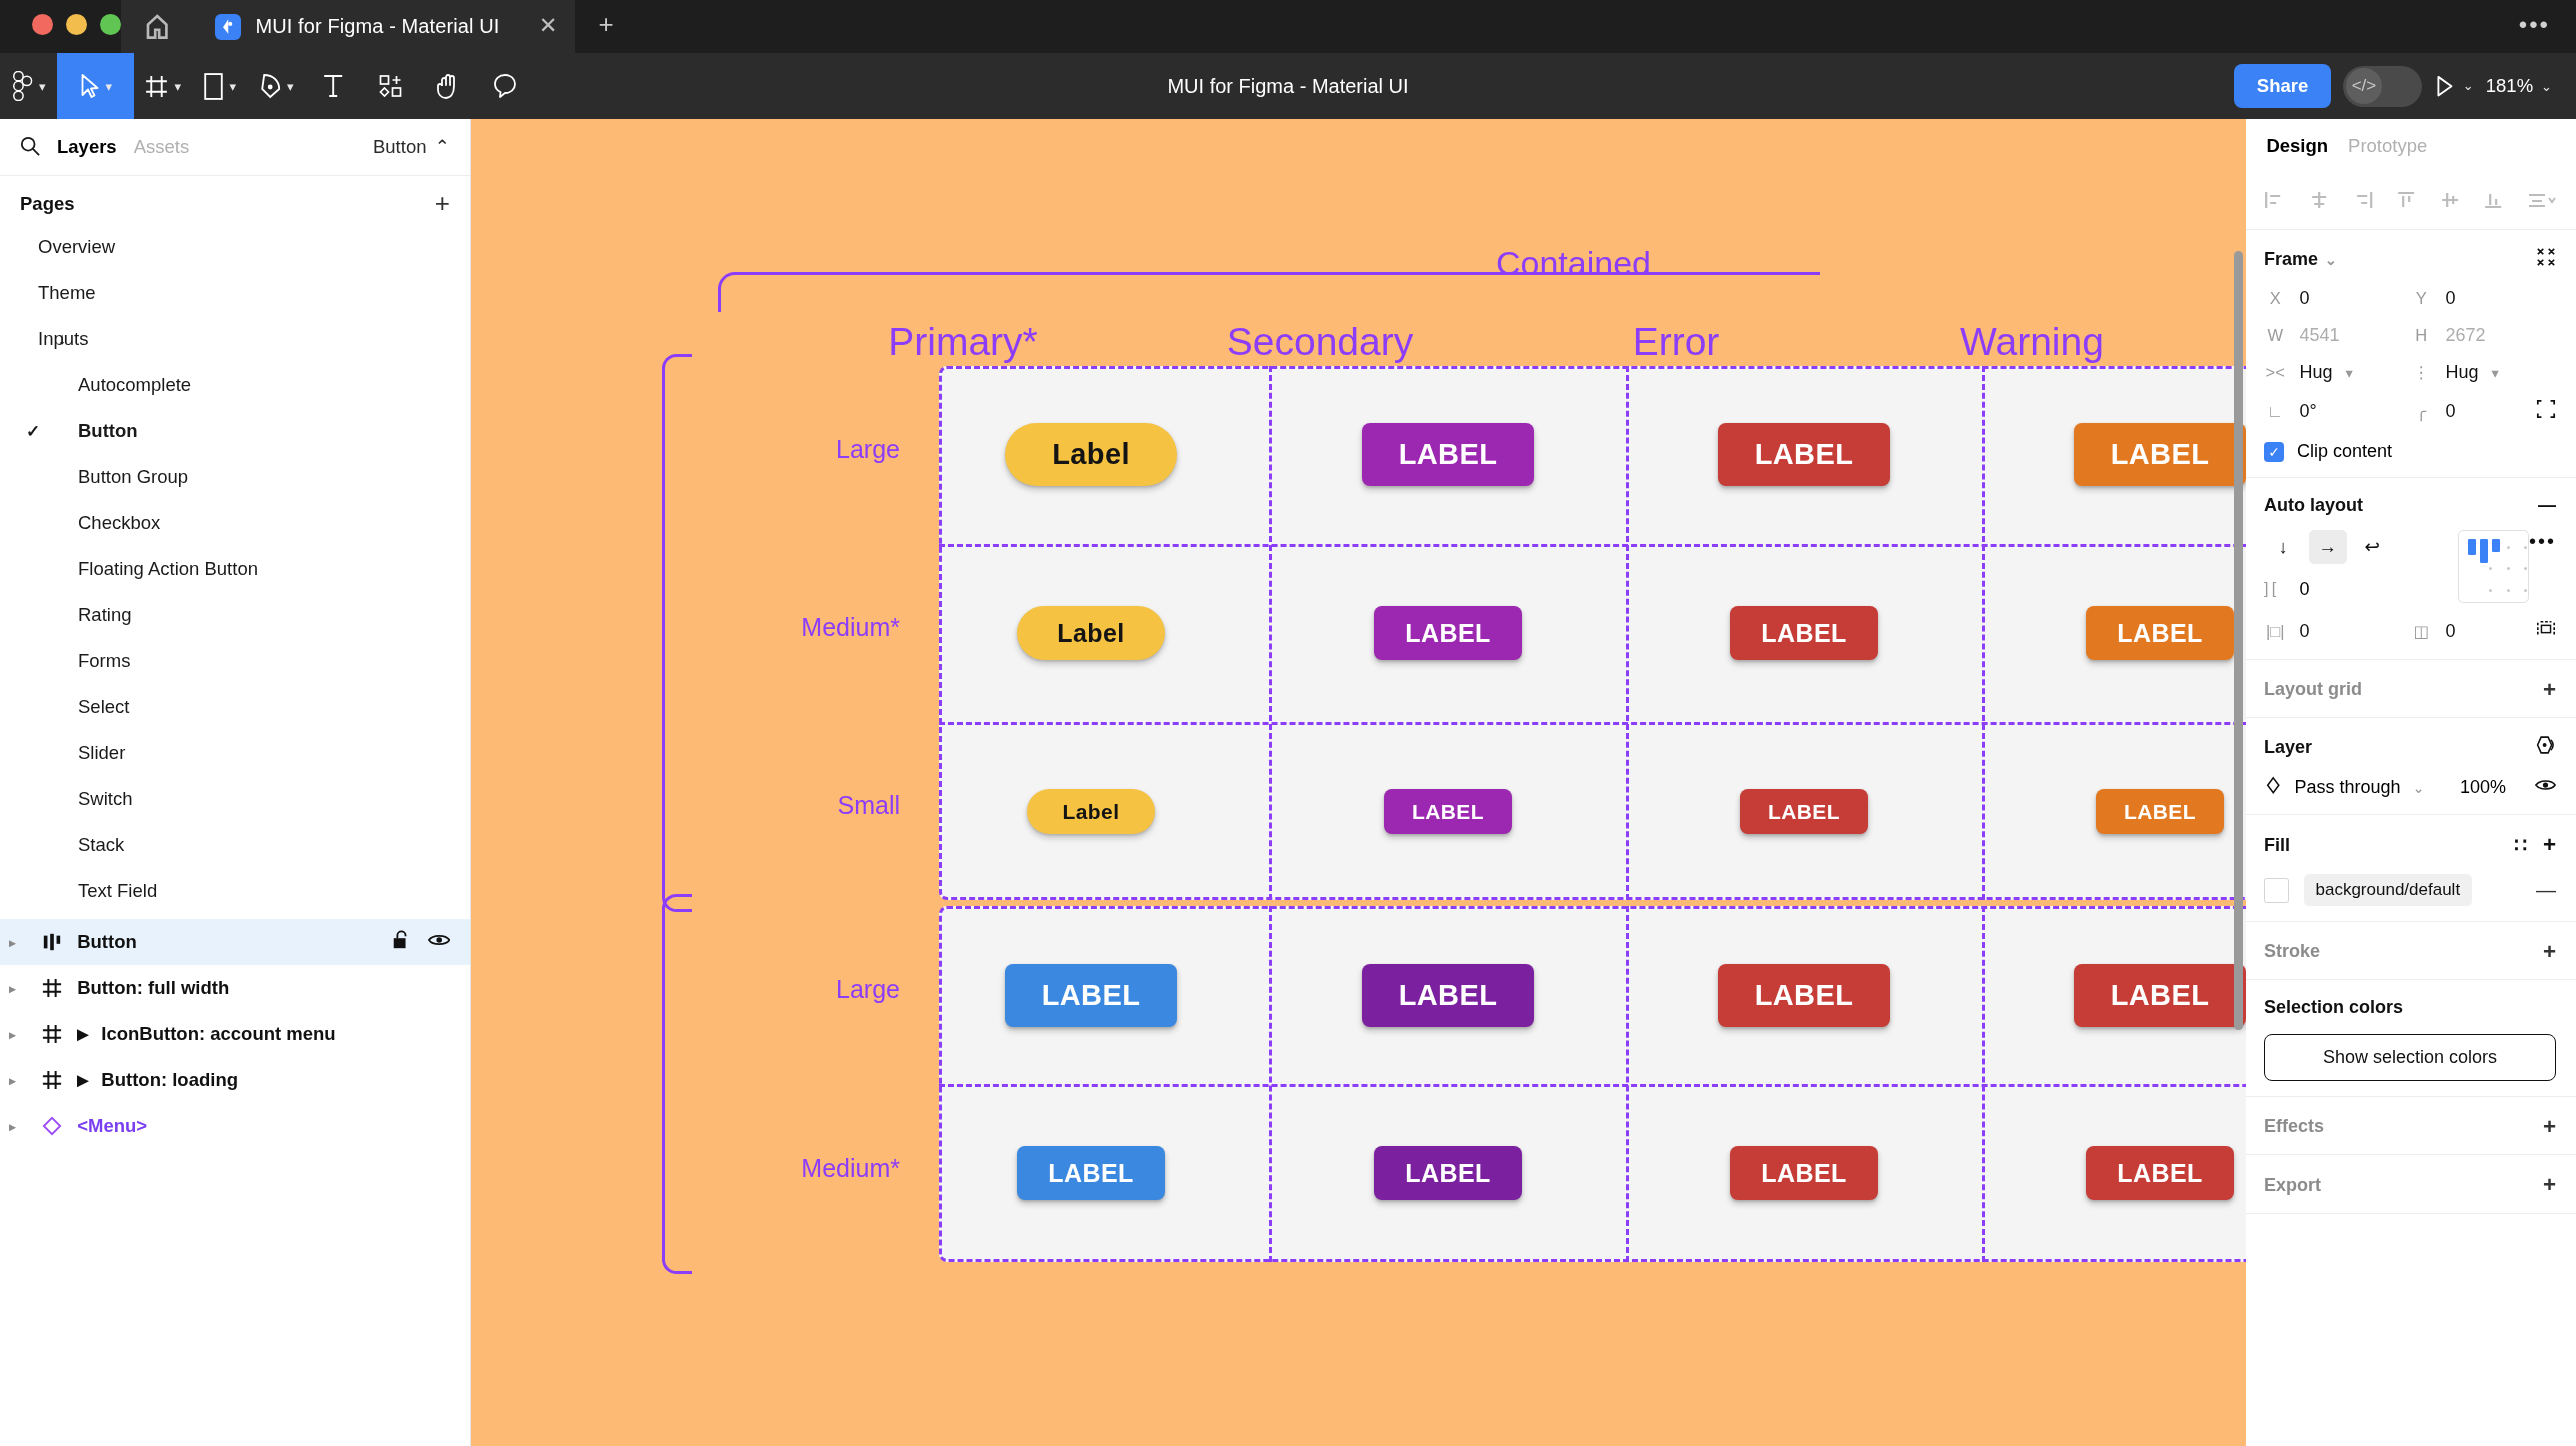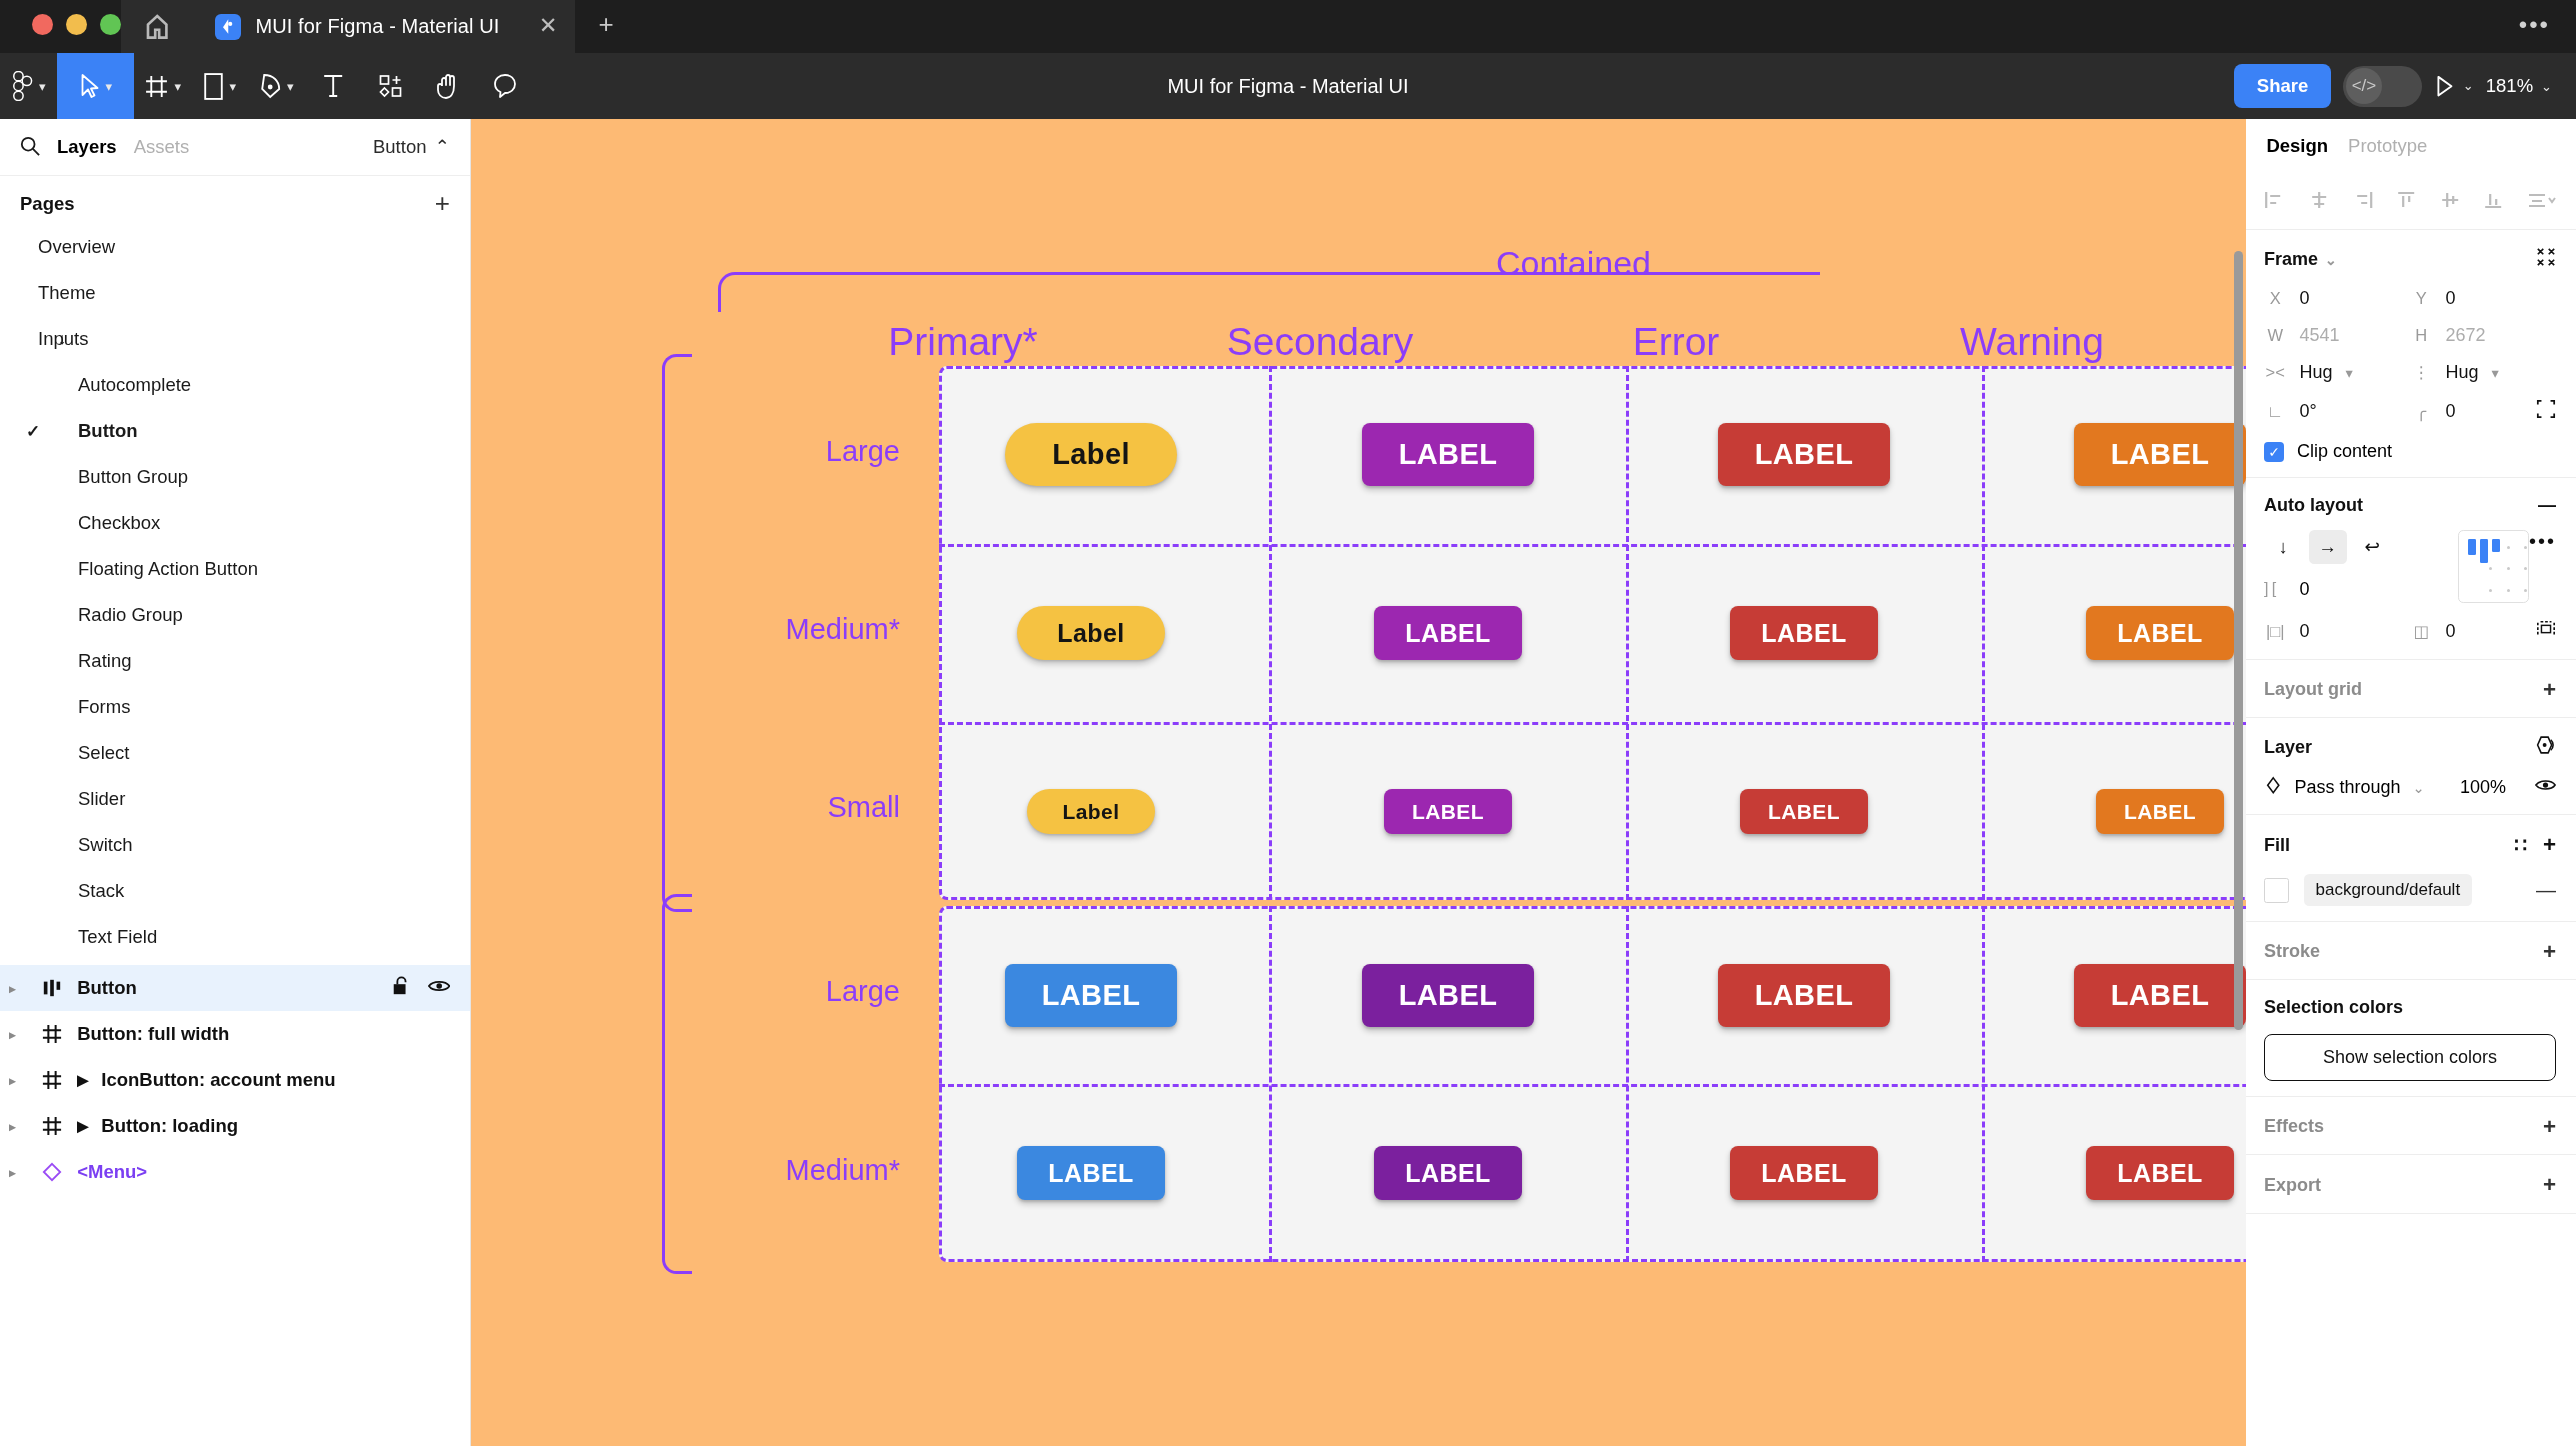--- a/index.html
+++ b/index.html
@@ -177,21 +177,21 @@
     position: absolute; background: #f4f4f4;
     border: 3.3px dashed #8b3dfa; border-radius: 8px;
   }
   .vline {
     position: absolute; width: 0; border-left: 3.3px dashed #8b3dfa;
   }
   .hline {
     position: absolute; height: 0; border-top: 3.3px dashed #8b3dfa;
   }
   .row-label {
-    position: absolute; font-size: 29px; color: #8b3dfa; text-align: right; width: 185px;
+    position: absolute; font-size: 25px; color: #8b3dfa; text-align: right; width: 185px;
   }
   .brace-left {
     position: absolute; left: 191px; width: 30px;
     border-left: 3.3px solid #8b3dfa; border-top: 3.3px solid #8b3dfa;
     border-bottom: 3.3px solid #8b3dfa;
     border-top-left-radius: 14.5px; border-bottom-left-radius: 14.5px;
   }
   .btn {
     position: absolute; display: flex; align-items: center; justify-content: center;
     font-weight: 700; letter-spacing: 0.4px;
@@ -349,23 +349,20 @@
         <span>Button</span>
       </div>
       <div class="page-item">
         <span>Button Group</span>
       </div>
       <div class="page-item">
         <span>Checkbox</span>
       </div>
       <div class="page-item">
         <span>Floating Action Button</span>
-      </div>
-      <div class="page-item">
-        <span>Radio Group</span>
       </div>
       <div class="page-item">
         <span>Rating</span>
       </div>
       <div class="page-item">
         <span>Forms</span>
       </div>
       <div class="page-item">
         <span>Select</span>
       </div>

